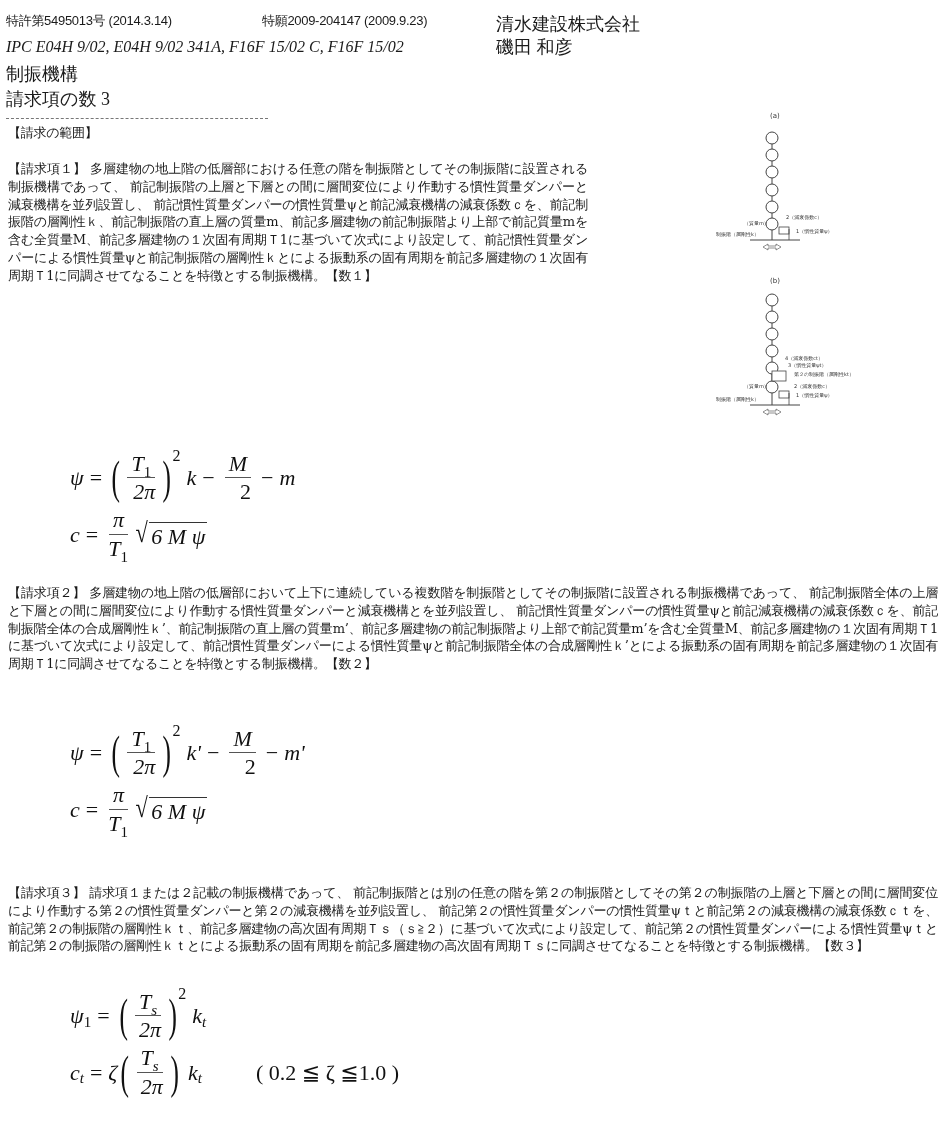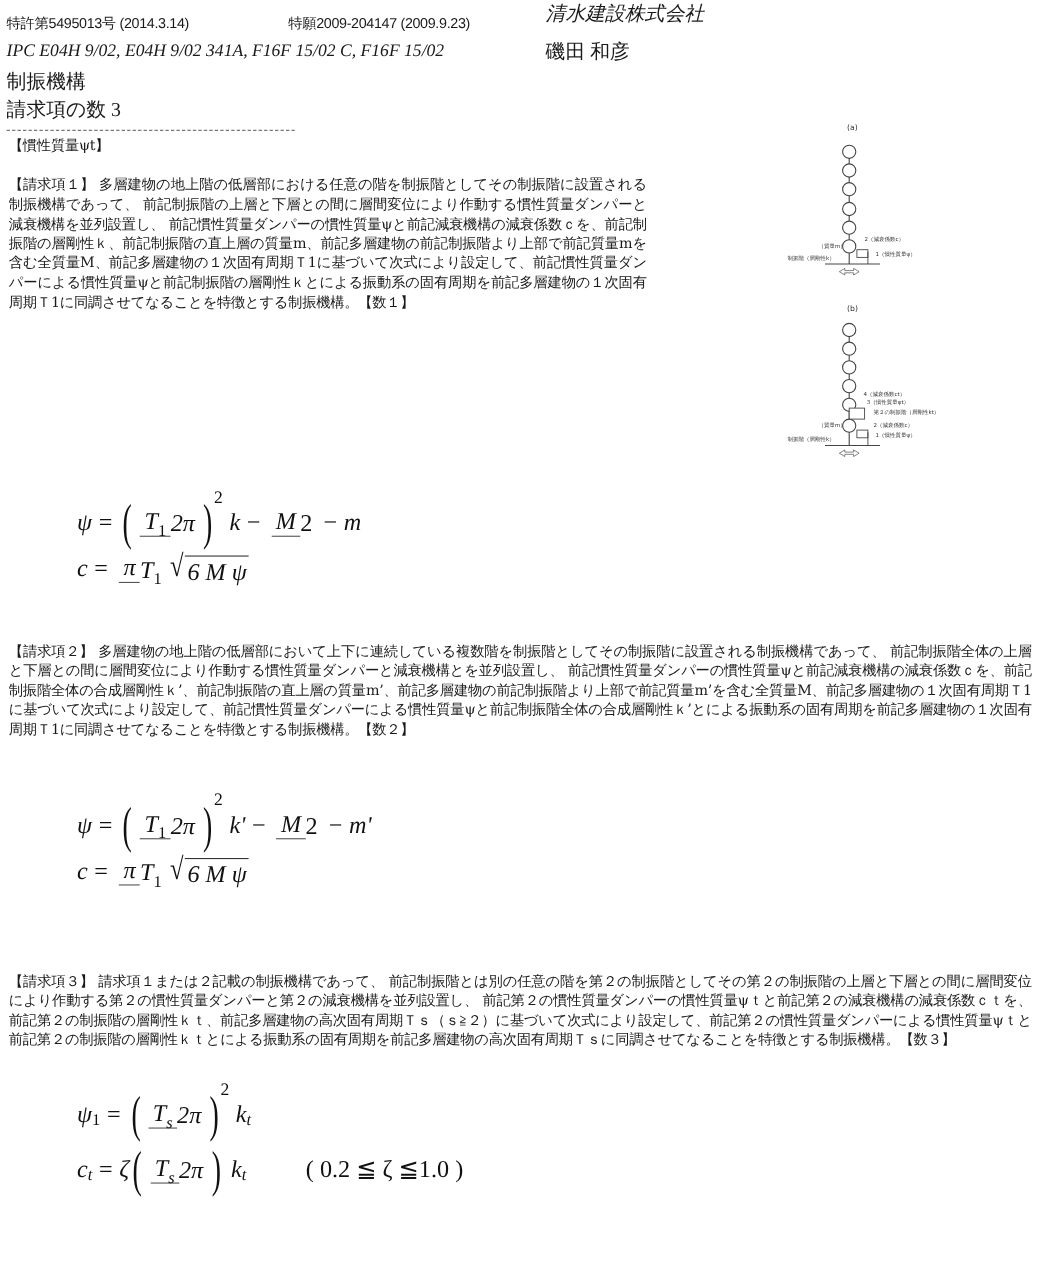--- a/index.html
+++ b/index.html
@@ -14,47 +14,47 @@
     .divider { position: absolute; left: 6px; top: 118px; width: 262px; border-top: 1px dashed #777; }
     .claim {
       position: absolute; font-size: 13px; line-height: 17.8px;
       font-family: "DejaVu Serif", "Liberation Serif", serif; letter-spacing: -0.25px;
       text-align: justify;
     }
     
     .math { position: absolute; font-family: "Liberation Serif", "DejaVu Serif", serif; font-size: 22px; color: #111; }
     .row { display: flex; align-items: center; white-space: nowrap; }
     .it { font-style: italic; }
-    .frac { display: inline-flex; flex-direction: row; align-items: flex-end; margin: 0 4px; vertical-align: middle; }
+    .frac { display: inline-flex; flex-direction: column; align-items: flex-end; margin: 0 4px; vertical-align: middle; }
     .frac .num { padding: 0 4px 1px; border-bottom: 1px solid #555; line-height: 1.1; }
     .frac .den { padding-top: 2px; line-height: 1.1; }
     .paren { font-size: 46px; font-weight: 100; transform: scaleX(0.55); line-height: 1; display: inline-block; }
     .sup { font-size: 16px; position: relative; top: -22px; margin-left: -2px; }
     .sub { font-size: 15px; position: relative; top: 6px; }
     .sqrt { display: inline-flex; align-items: flex-start; margin-left: 2px; }
     .sqrt .rad { font-size: 28px; line-height: 1; transform: scaleX(0.8); }
     .sqrt .body { border-top: 1px solid #333; padding: 2px 2px 0 2px; line-height: 1.1; margin-top: 3px; }
     .op { margin: 0 6px; }
     
     .fig { position: absolute; }
     .fig text { font-family: "DejaVu Sans", sans-serif; }
   </style>
 </head>
 <body>
 
 <div class="abs hdr-small" style="left:6px;top:12px;">特許第5495013号 (2014.3.14)</div>
 <div class="abs hdr-small" style="left:262px;top:12px;">特願2009-204147 (2009.9.23)</div>
-<div class="abs hdr-big" style="left:496px;top:0;font-style:italic;">清水建設株式会社</div>
+<div class="abs hdr-big" style="left:496px;top:12px;">清水建設株式会社</div>
 <div class="abs hdr-mid" style="left:6px;top:38px;">IPC E04H 9/02, E04H 9/02 341A, F16F 15/02 C, F16F 15/02</div>
 <div class="abs hdr-big" style="left:496px;top:35px;">磯田 和彦</div>
 <div class="abs hdr-big" style="left:6px;top:62px;text-align:center;">制振機構</div>
 <div class="abs hdr-big" style="left:6px;top:87px;">請求項の数 3</div>
 <div class="divider"></div>
 
-<div class="claim" style="left:8px;top:124px;">【慣性質量ψt】</div>
+<div class="claim" style="left:8px;top:124px;">【請求の範囲】</div>
 
 <div class="claim" style="left:8px;top:160px;width:580px;">
   <span>【請求項１】</span>
   <span>多層建物の地上階の低層部における任意の階を制振階としてその制振階に設置される制振機構であって、 前記制振階の上層と下層との間に層間変位により作動する慣性質量ダンパーと減衰機構を並列設置し、 前記慣性質量ダンパーの慣性質量ψと前記減衰機構の減衰係数ｃを、前記制振階の層剛性ｋ、前記制振階の直上層の質量m、前記多層建物の前記制振階より上部で前記質量mを含む全質量M、前記多層建物の１次固有周期Ｔ1に基づいて次式により設定して、前記慣性質量ダンパーによる慣性質量ψと前記制振階の層剛性ｋとによる振動系の固有周期を前記多層建物の１次固有周期Ｔ1に同調させてなることを特徴とする制振機構。【数１】</span>
 </div>
 
 <svg class="fig" style="left:700px;top:100px;" width="180" height="170" viewBox="0 0 180 170">
   <text x="70" y="18" font-size="7" fill="#333">(a)</text>
   <line x1="72" y1="38" x2="72" y2="140" stroke="#444" stroke-width="1"></line>
   <g fill="#fff" stroke="#444" stroke-width="1">

